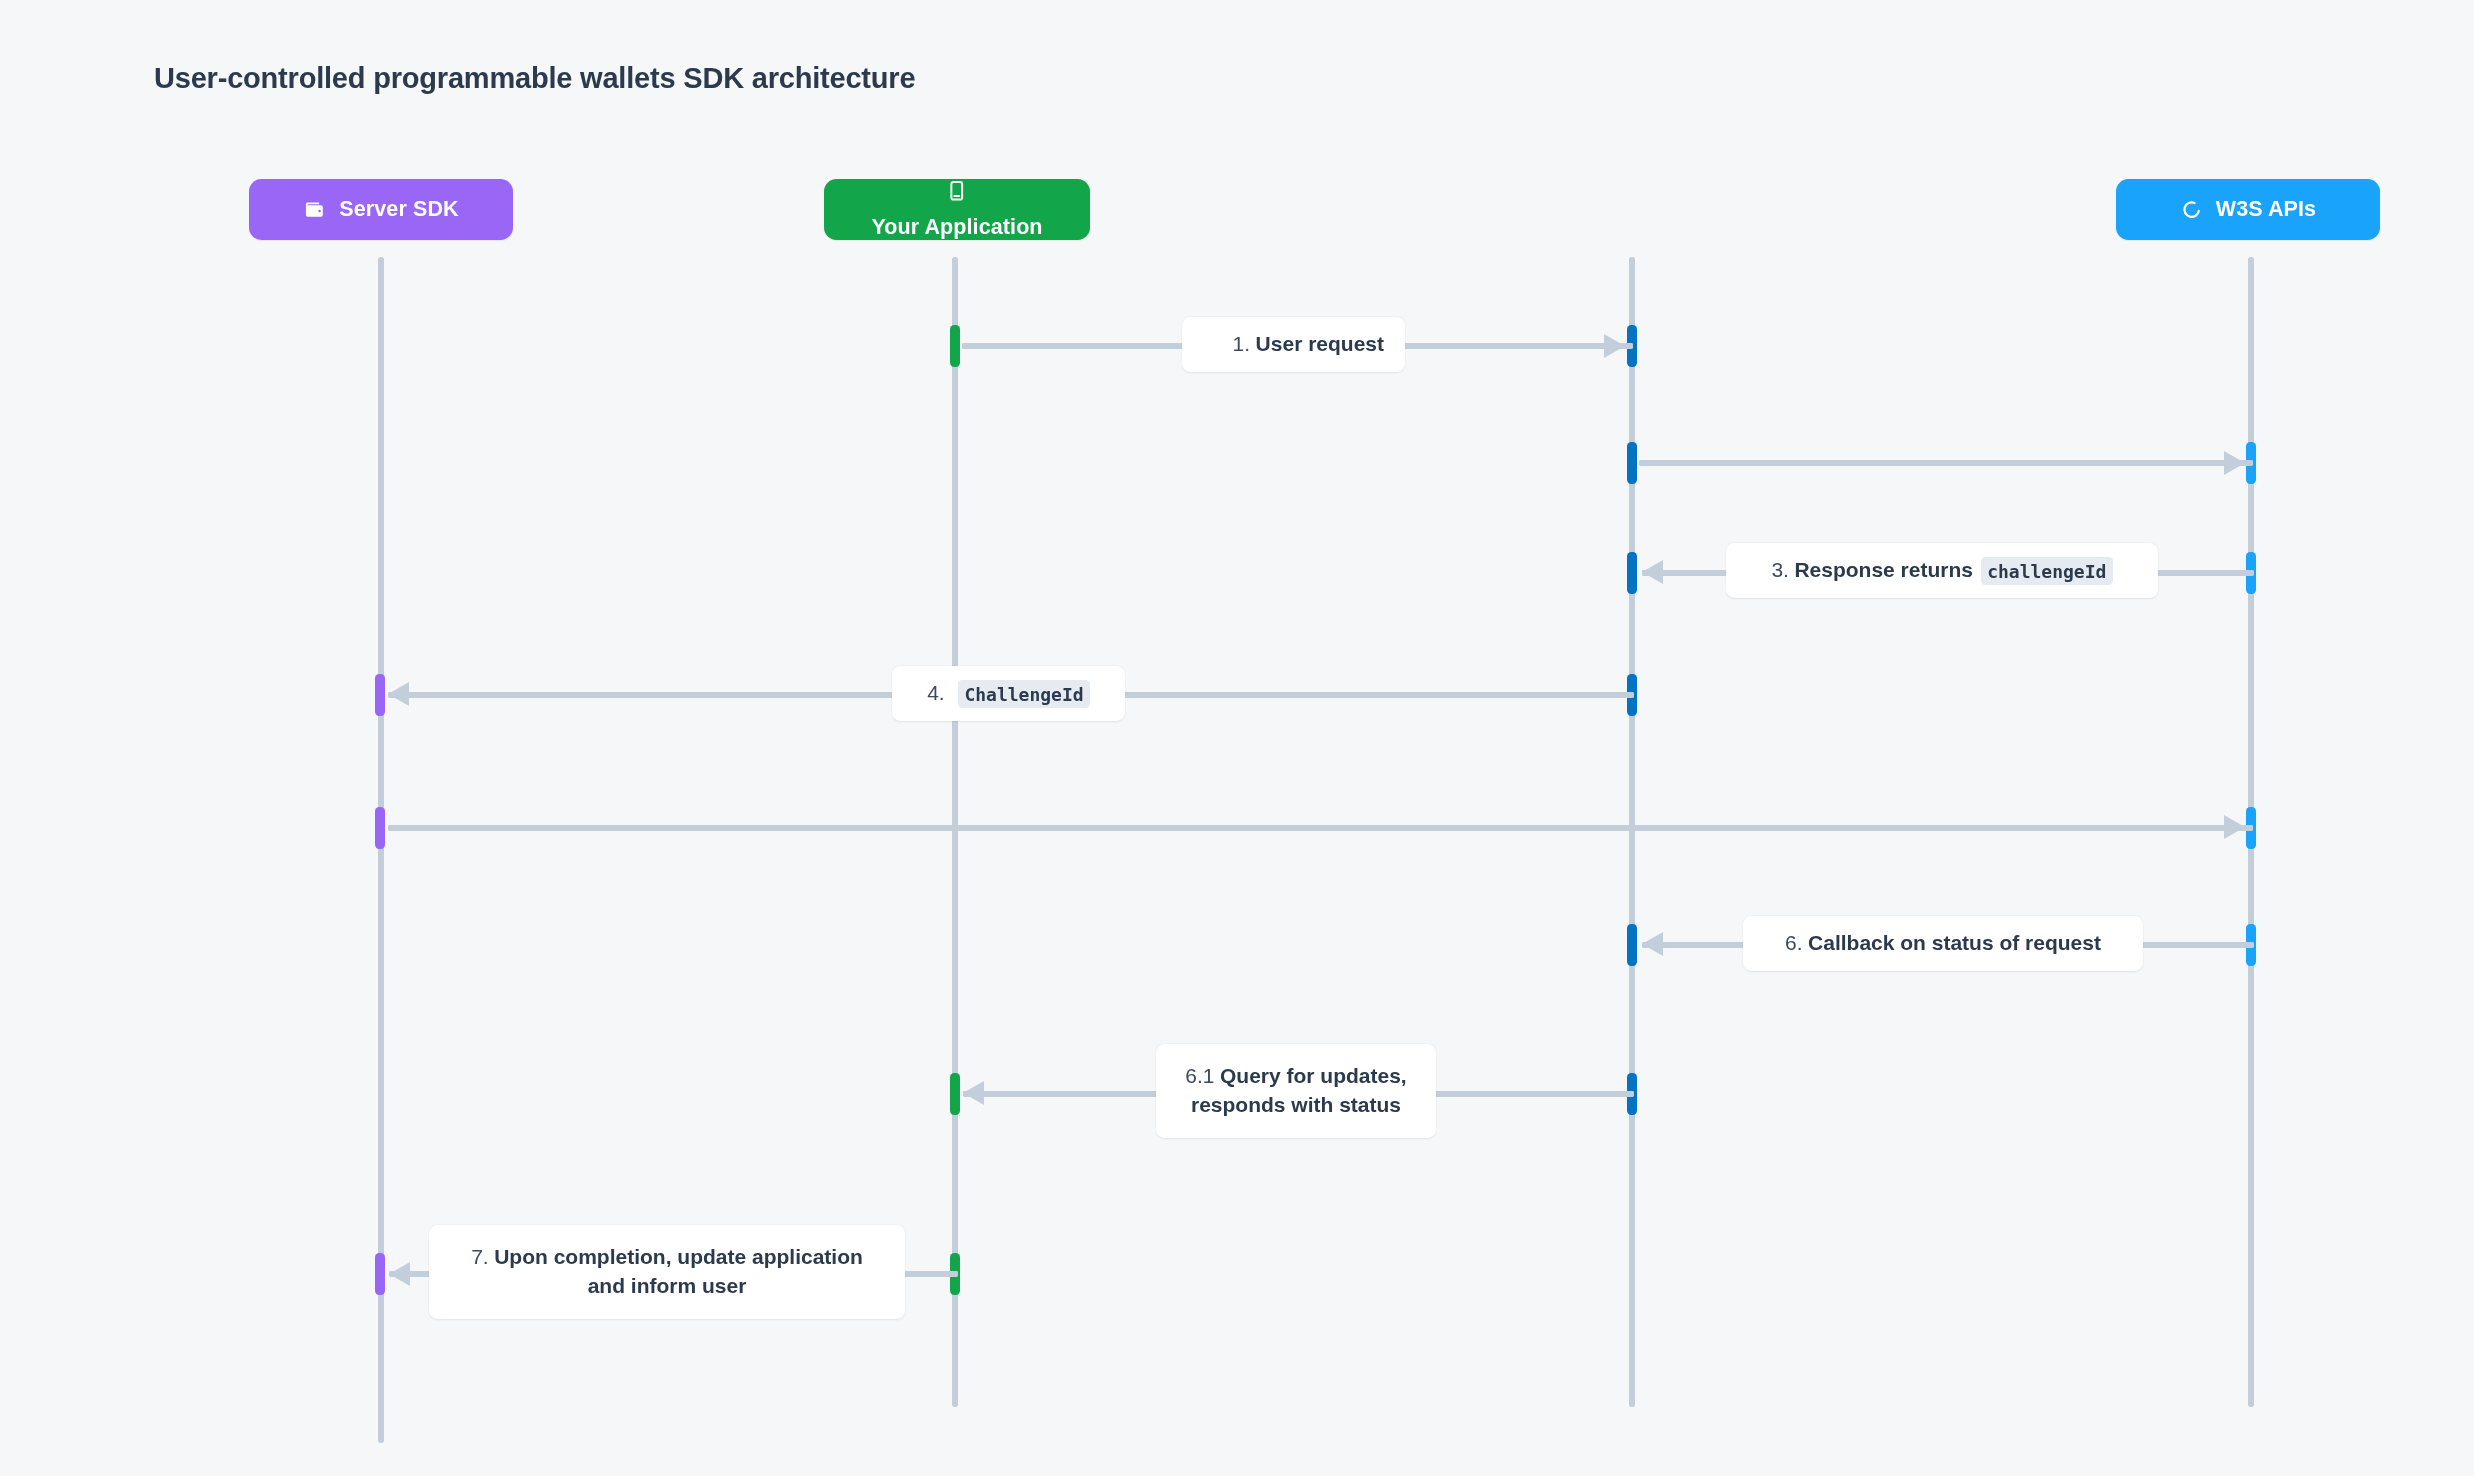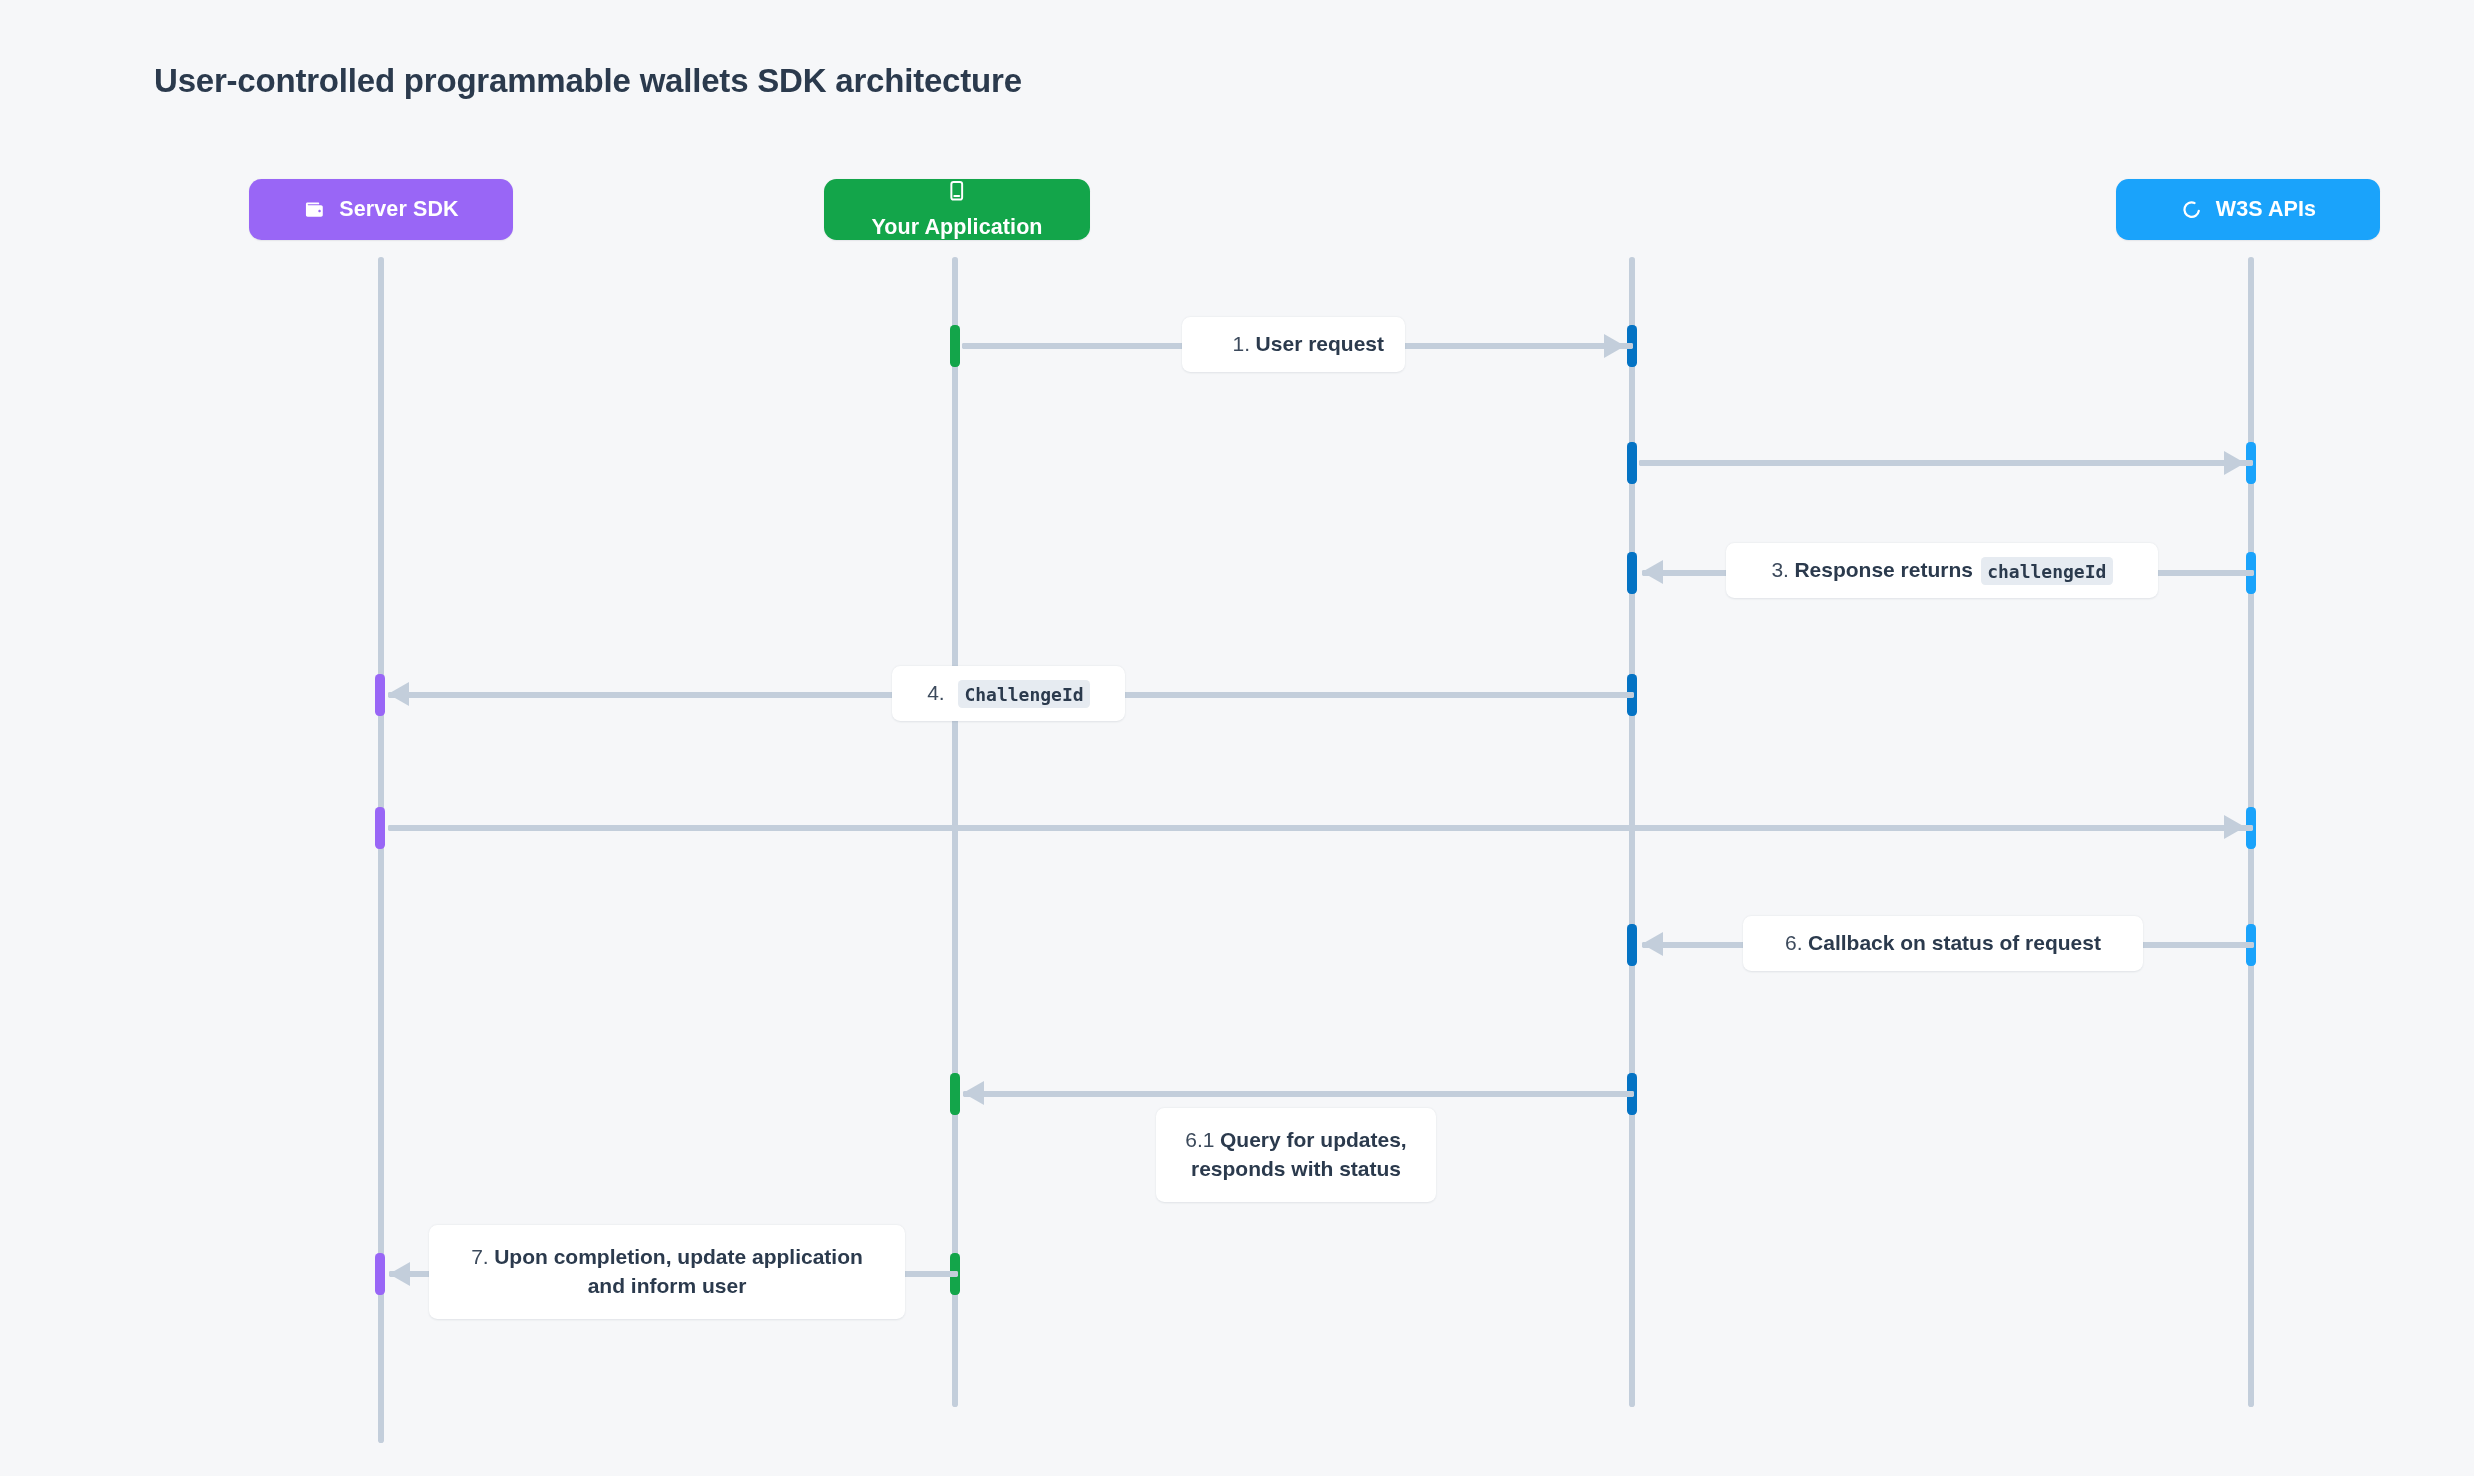--- a/index.html
+++ b/index.html
@@ -18,21 +18,21 @@
     height: 1477px;
     background: #f6f7f9;
     overflow: hidden;
   }
 
   
   #diagram-title {
     position: absolute;
     left: 154px;
     top: 62px;
-    font-size: 33px;
+    font-size: 29px;
     font-weight: bold;
     color: #2b3a4d;
     letter-spacing: -0.2px;
     white-space: nowrap;
   }
 
   
   .participant {
     position: absolute;
     height: 61px;
@@ -260,21 +260,21 @@
     </span>
   </div>
 
 
   <div class="msg-label" style="left:1743px; top:916px; width:400px; height:55px;">
     <span class="msg-text">
       <span class="msg-num">6.</span><span class="msg-body">Callback on status of request</span>
     </span>
   </div>
 
-  <div class="msg-label" style="left:1156px; top:1108px; width:280px; height:94px;align-items:center;">
+  <div class="msg-label" style="left:1156px; top:1044px; width:280px; height:94px;align-items:center;">
     <span class="msg-text wrap">
       <span class="msg-num">6.1</span><span class="msg-body">Query for updates, responds with status</span>
     </span>
   </div>
 
   <div class="msg-label" style="left:429px; top:1225px; width:476px; height:94px;">
     <span class="msg-text wrap">
       <span class="msg-num">7.</span><span class="msg-body">Upon completion, update application and inform user</span>
     </span>
   </div>

